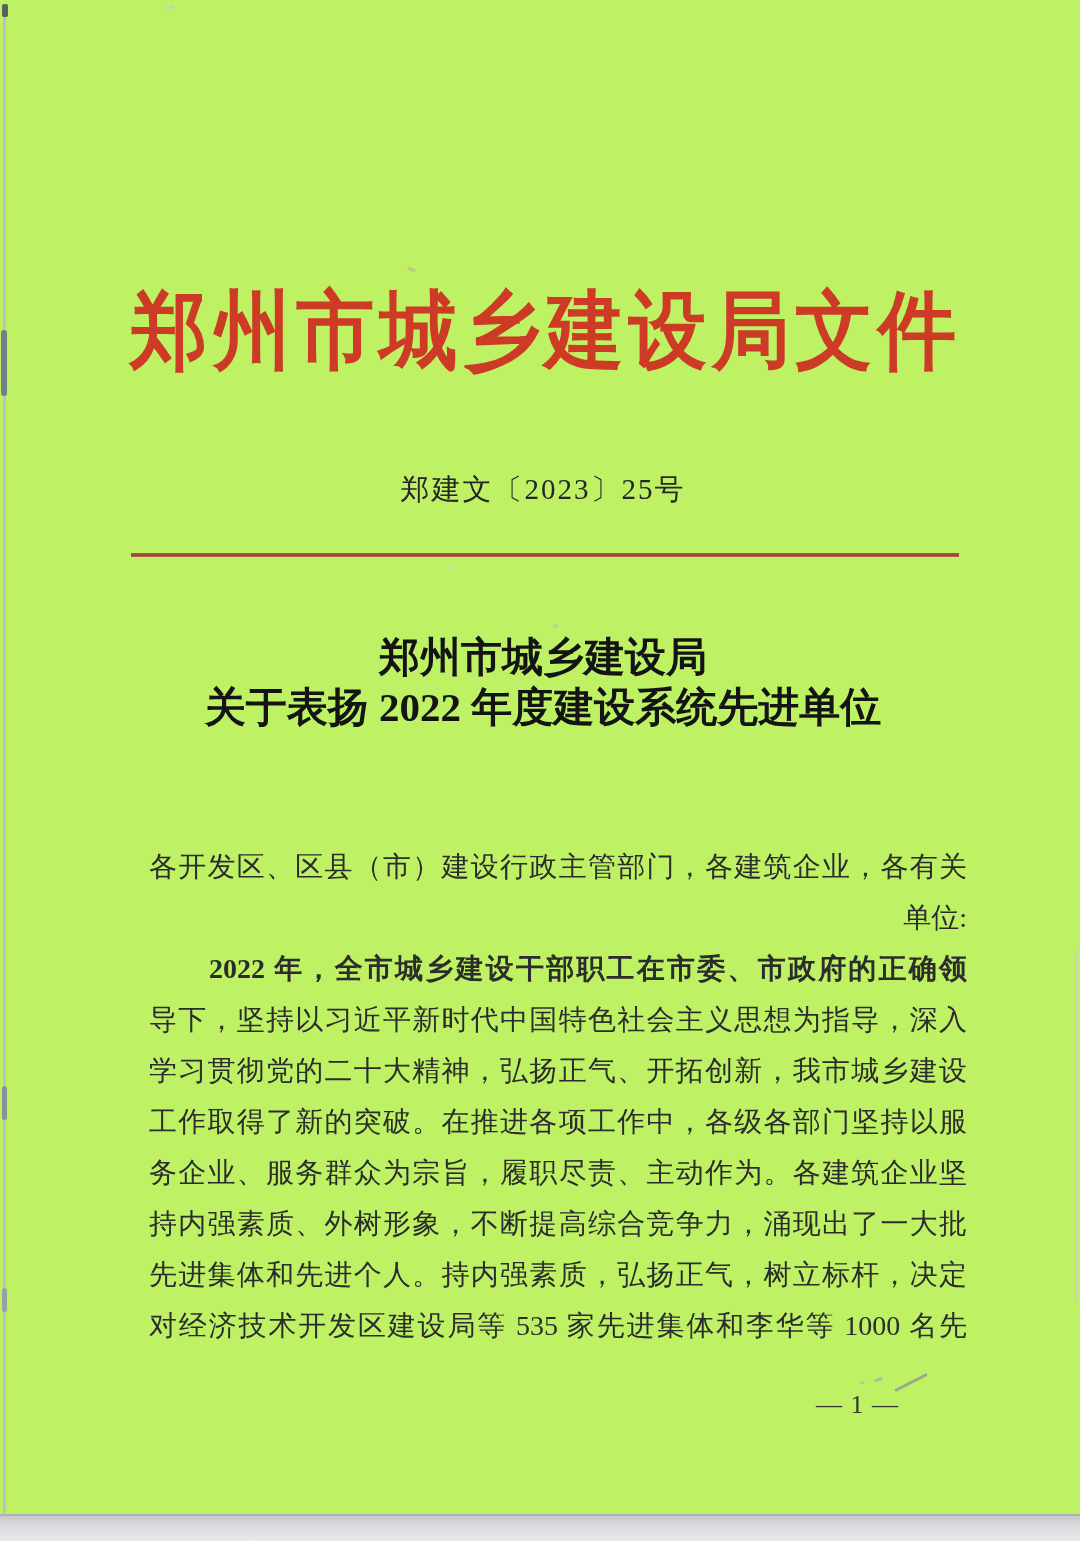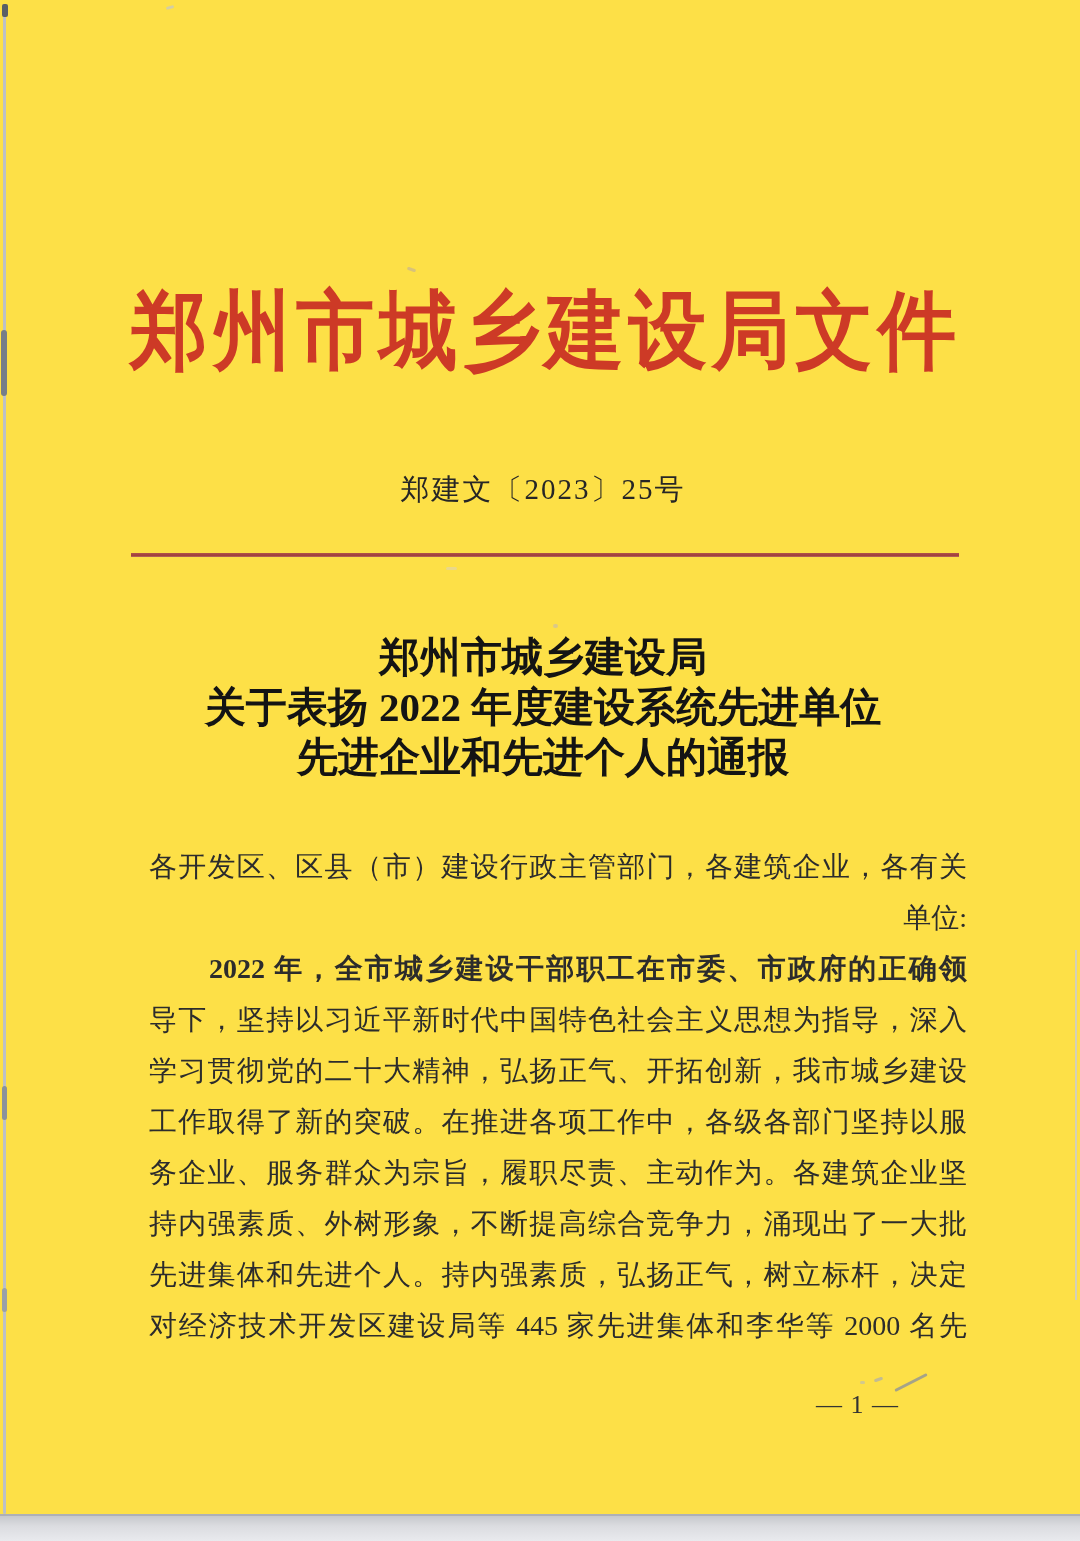--- a/index.html
+++ b/index.html
@@ -5,21 +5,21 @@
   * { margin: 0; padding: 0; box-sizing: border-box; }
   html, body { width: 1080px; height: 1541px; }
   body {
     font-family: "Liberation Serif", "DejaVu Serif", serif;
     background: #ffffff;
     position: relative;
     overflow: hidden;
   }
   .scan {
     position: absolute; left: 0; top: 0; width: 1080px; height: 1541px;
-    background: #fde047;
+    background: #bef264;
   }
   
   .edge-left {
     position: absolute; left: 3px; top: 4px; width: 3px; height: 1510px;
     background: #bcc0c6; border-radius: 2px;
   }
   .edge-cap {
     position: absolute; left: 2px; top: 4px; width: 6px; height: 13px;
     background: #5a5f66; border-radius: 2px;
   }
@@ -100,34 +100,33 @@
 
   <div class="org-title">郑州市城乡建设局文件</div>
 
   <div class="doc-number">郑建文〔2023〕25号</div>
 
   <div class="red-rule"></div>
 
   <div class="doc-title">
     <div class="line">郑州市城乡建设局</div>
     <div class="line">关于表扬 2022 年度建设系统先进单位</div>
-    <div class="line">先进企业和先进个人的通报</div>
   </div>
 
   <div class="body-text">
     <div class="line jst">各开发区、区县（市）建设行政主管部门，各建筑企业，各有关</div>
     <div class="line lft">单位:</div>
     <div class="line jst ind">2022 年，全市城乡建设干部职工在市委、市政府的正确领</div>
     <div class="line jst">导下，坚持以习近平新时代中国特色社会主义思想为指导，深入</div>
     <div class="line jst">学习贯彻党的二十大精神，弘扬正气、开拓创新，我市城乡建设</div>
     <div class="line jst">工作取得了新的突破。在推进各项工作中，各级各部门坚持以服</div>
     <div class="line jst">务企业、服务群众为宗旨，履职尽责、主动作为。各建筑企业坚</div>
     <div class="line jst">持内强素质、外树形象，不断提高综合竞争力，涌现出了一大批</div>
     <div class="line jst">先进集体和先进个人。持内强素质，弘扬正气，树立标杆，决定</div>
-    <div class="line jst">对经济技术开发区建设局等 445 家先进集体和李华等 2000 名先</div>
+    <div class="line jst">对经济技术开发区建设局等 535 家先进集体和李华等 1000 名先</div>
   </div>
 
   <div class="page-num">— 1 —</div>
 
   <div class="edge-left"></div>
   <div class="edge-cap"></div>
   <div class="edge-blotch-1"></div>
   <div class="edge-blotch-2"></div>
   <div class="edge-blotch-3"></div>
   <div class="edge-right"></div>

